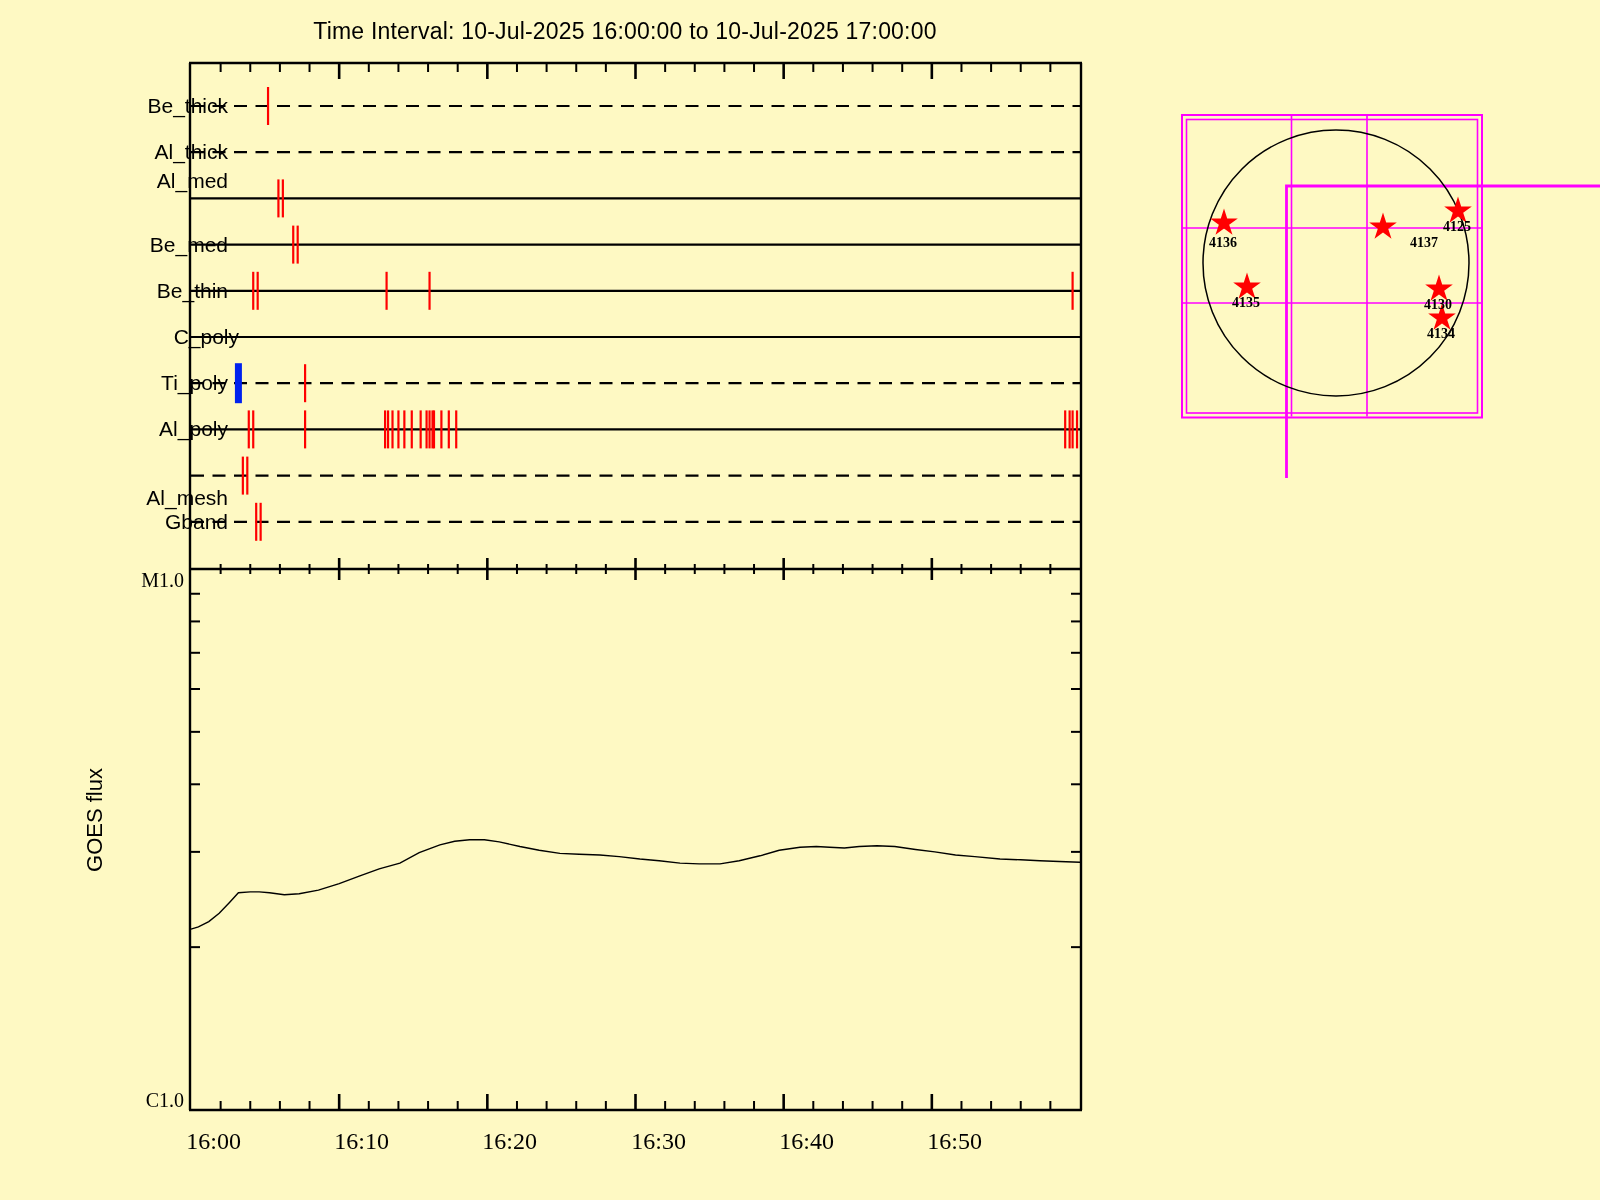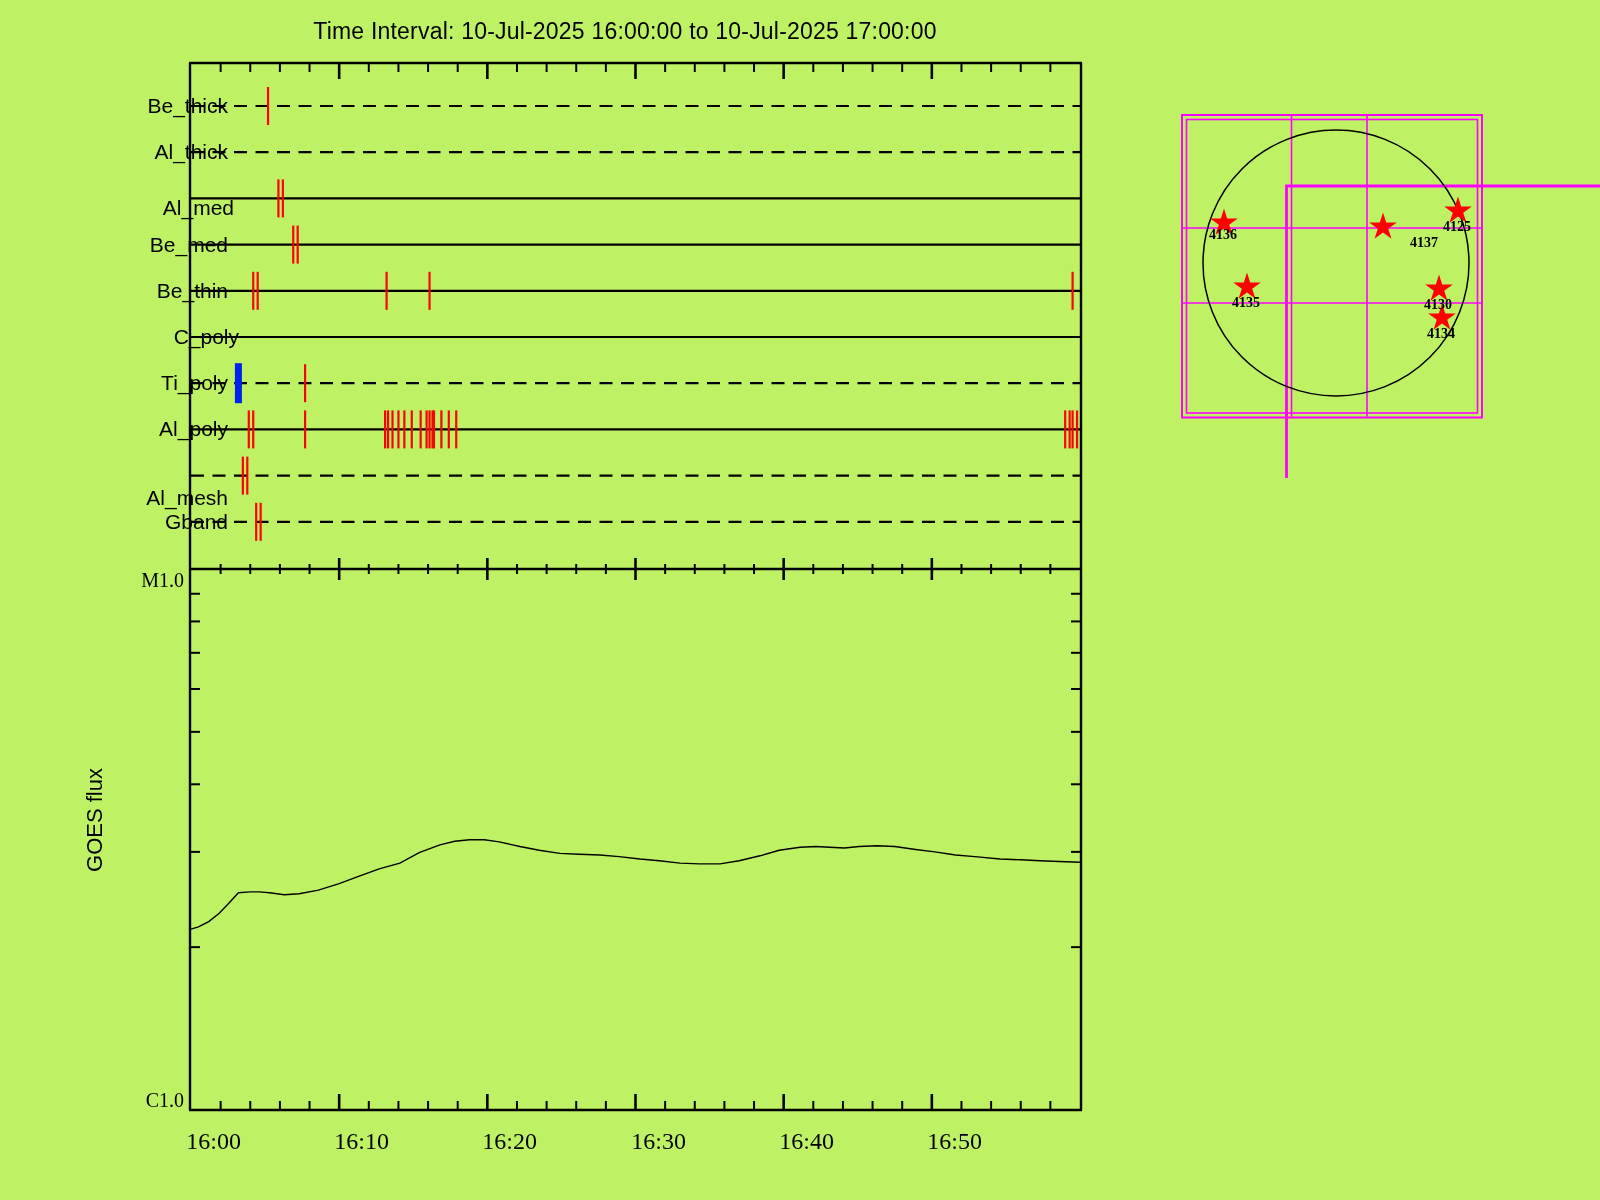--- a/index.html
+++ b/index.html
@@ -1,16 +1,16 @@
 <!DOCTYPE html>
 <html><head>
 <meta charset="utf-8">
 <style>
   html,body{margin:0;padding:0;background:#fff;}
-  #stage{position:relative;width:1600px;height:1200px;background:#bef264;overflow:hidden;
+  #stage{position:relative;width:1600px;height:1200px;background:#fef9c3;overflow:hidden;
          font-family:"Liberation Sans", sans-serif;color:#000;}
   .sans{font-family:"Liberation Sans", sans-serif;}
   .serif{font-family:"Liberation Serif", serif;}
   .abs{position:absolute;}
   #title{left:125px;top:18px;width:1000px;text-align:center;font-size:23px;font-weight:500;
          letter-spacing:0.2px;white-space:nowrap;}
   .rowlabel{left:0;width:183px;text-align:right;font-size:21px;line-height:26px;white-space:nowrap;padding-left:45px;}
   .xticklabel{width:100px;text-align:right;font-size:24px;line-height:28px;}
   .yaxislabel{left:100px;width:84px;text-align:right;font-size:20px;line-height:28px;}
   #goes-ylabel{left:-4px;top:806px;width:200px;height:28px;text-align:center;font-size:22px;
@@ -201,34 +201,34 @@
         <path d="M1442.0 303.5L1445.2 313.6L1455.8 313.5L1447.2 319.7L1450.5 329.7L1442.0 323.5L1433.5 329.7L1436.8 319.7L1428.2 313.5L1438.8 313.6Z" fill="#ff0000"></path>
       </g>
     </svg>
   <div id="title" class="abs sans">Time Interval: 10-Jul-2025 16:00:00 to 10-Jul-2025 17:00:00</div>
   <div id="goes-ylabel" class="abs sans">GOES flux</div>
   <div class="abs serif yaxislabel" style="top:566px;">M1.0</div>
   <div class="abs serif yaxislabel" style="top:1086px;">C1.0</div>
   <div id="labels">
       <div class="abs rowlabel sans" style="top:93.0px;">Be_thick</div>
       <div class="abs rowlabel sans" style="top:139.2px;text-align:right;">Al_thick</div>
-      <div class="abs rowlabel sans" style="top:195px;margin-left:6px;">Al_med</div>
+      <div class="abs rowlabel sans" style="top:168px;">Al_med</div>
       <div class="abs rowlabel sans" style="top:231.6px;">Be_med</div>
       <div class="abs rowlabel sans" style="top:277.8px;">Be_thin</div>
       <div class="abs rowlabel sans" style="top:324.0px;margin-left:11px;">C_poly</div>
       <div class="abs rowlabel sans" style="top:370.2px;">Ti_poly</div>
       <div class="abs rowlabel sans" style="top:416.4px;">Al_poly</div>
       <div class="abs rowlabel sans" style="top:462.6px;margin-top:22px;">Al_mesh</div>
       <div class="abs rowlabel sans" style="top:508.8px;">Gband</div>
       <div class="abs xticklabel serif" style="left:141px;top:1127px;">16:00</div>
       <div class="abs xticklabel serif" style="left:289px;top:1127px;">16:10</div>
       <div class="abs xticklabel serif" style="left:437px;top:1127px;">16:20</div>
       <div class="abs xticklabel serif" style="left:586px;top:1127px;">16:30</div>
       <div class="abs xticklabel serif" style="left:734px;top:1127px;">16:40</div>
       <div class="abs xticklabel serif" style="left:882px;top:1127px;">16:50</div>
-      <div class="abs starlabel" style="left:1191px;top:227px;">4136</div>
+      <div class="abs starlabel" style="left:1191px;top:235px;">4136</div>
       <div class="abs starlabel" style="left:1392px;top:235px;">4137</div>
       <div class="abs starlabel" style="left:1425px;top:219px;">4125</div>
       <div class="abs starlabel" style="left:1214px;top:295px;">4135</div>
       <div class="abs starlabel" style="left:1406px;top:297px;">4130</div>
       <div class="abs starlabel" style="left:1409px;top:326px;">4134</div>
     </div>
 </div>
 
 </body></html>

